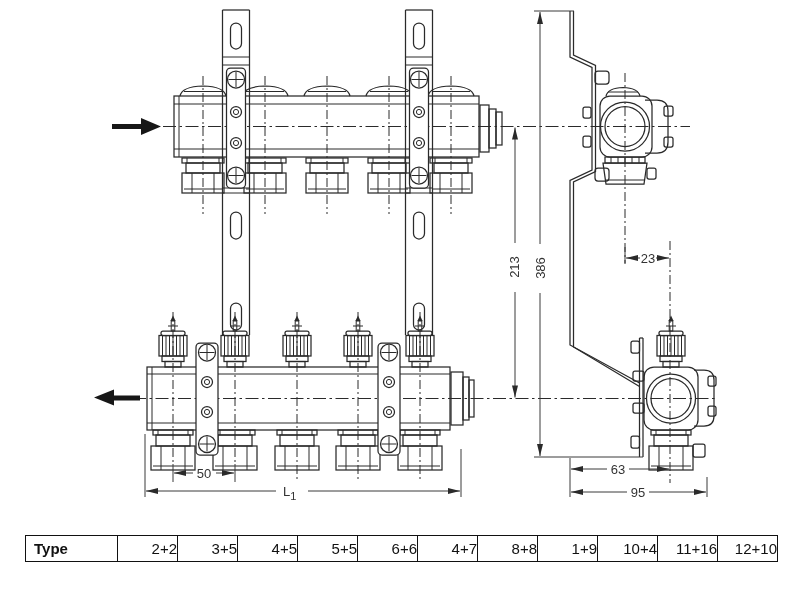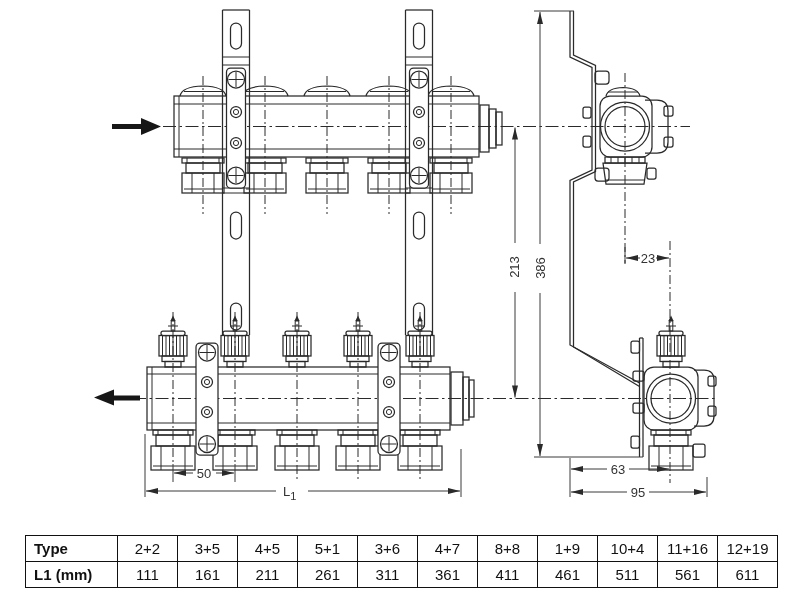--- a/index.html
+++ b/index.html
@@ -11,21 +11,21 @@
   svg .whitefill{fill:#ffffff;stroke:#2a2a2a;stroke-width:1.25;}
   svg .cl{stroke:#2a2a2a;stroke-width:1;fill:none;stroke-dasharray:13 3.5 2.5 3.5;}
   svg .cls{stroke:#2a2a2a;stroke-width:1;fill:none;stroke-dasharray:9 3 2 3;}
   svg .dim{stroke:#3a3a3a;stroke-width:1;fill:none;}
   svg .ah{fill:#2a2a2a;stroke:none;}
   svg .flow{fill:#171717;stroke:none;}
   svg text{fill:#333;font-family:"Liberation Sans",sans-serif;font-size:13px;}
   table.spec{position:absolute;left:25px;top:535px;width:753px;border-collapse:collapse;
              table-layout:fixed;background:#fff;}
   table.spec th,table.spec td{border:1.6px solid #111;height:25px;padding:0;
-             font-size:15px;color:#111;text-align:center;white-space:nowrap;}
+             font-size:15px;color:#111;text-align:right;white-space:nowrap;}
   table.spec th{text-align:left;padding-left:8px;font-weight:bold;margin-top:27px;}
   table.spec col.lab{width:92px;}
 </style>
 </head>
 <body>
 
 <div class="page">
 
 <svg width="802" height="532" viewBox="0 0 802 532">
   <defs>
@@ -319,39 +319,25 @@
         <col>
         <col>
         <col>
       </colgroup>
   <tbody>
         <tr>
     <th>Type</th>
     <td>2+2</td>
     <td>3+5</td>
     <td>4+5</td>
-    <td>5+1</td>
-    <td>3+6</td>
+    <td>5+5</td>
+    <td>6+6</td>
     <td>4+7</td>
     <td>8+8</td>
     <td>1+9</td>
     <td>10+4</td>
     <td>11+16</td>
-    <td>12+19</td>
-  </tr>
-  <tr>
-    <th>L1 (mm)</th>
-    <td>111</td>
-    <td>161</td>
-    <td>211</td>
-    <td>261</td>
-    <td>311</td>
-    <td>361</td>
-    <td>411</td>
-    <td>461</td>
-    <td>511</td>
-    <td>561</td>
-    <td>611</td>
+    <td>12+10</td>
   </tr>
 </tbody>
     </table>
 
 </div>
 
 </body></html>

